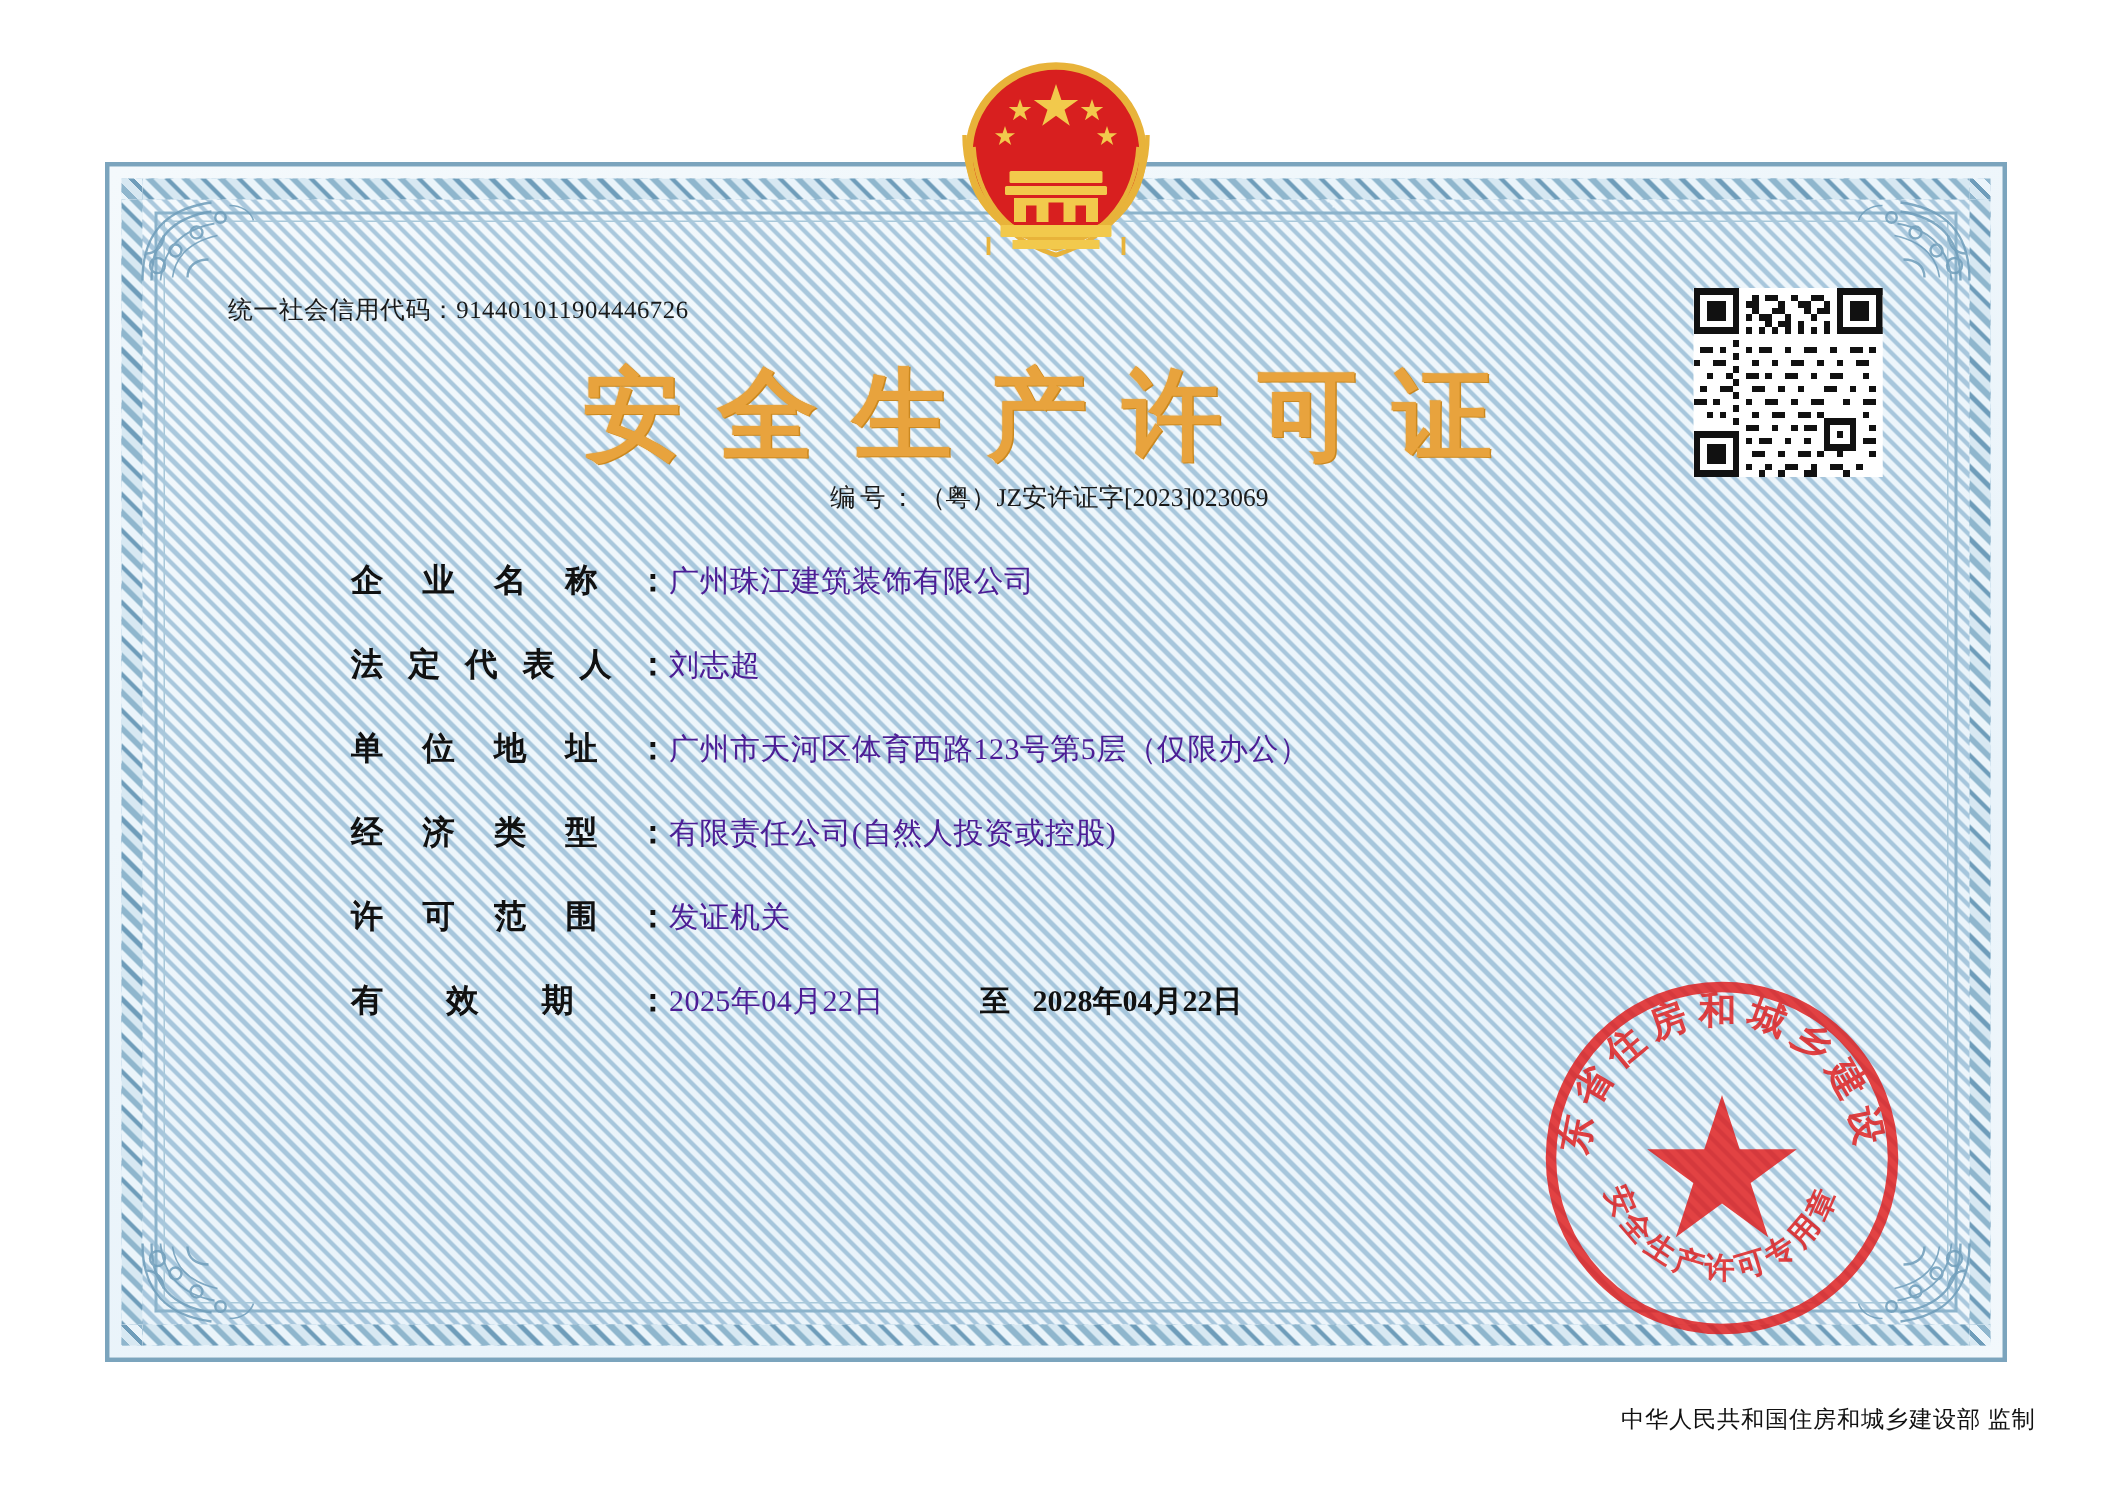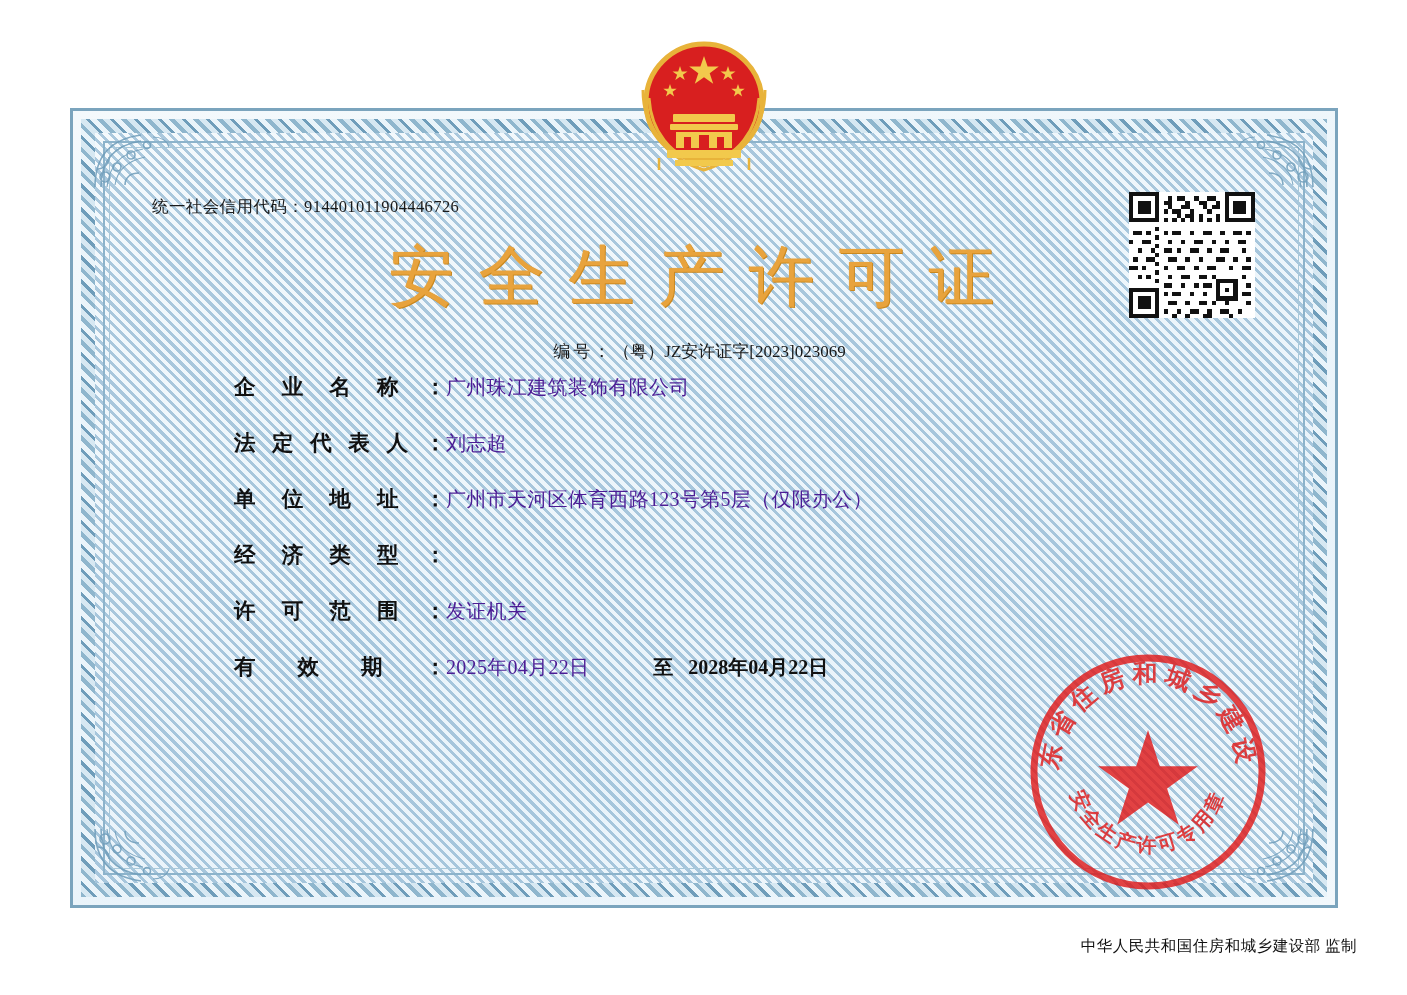--- a/index.html
+++ b/index.html
@@ -104,30 +104,30 @@
     white-space: nowrap;
   }
 
   .title {
     position: absolute;
     top: 232px;
     left: 0;
     width: 1407px;
     text-align: center;
     font-size: 66px;
-    font-weight: normal;
+    font-weight: bold;
     letter-spacing: 24px;
     color: #e8a33d;
     text-shadow: 0 0 1px #d89427, 1px 1px 0 #c9871f;
     font-family: "Liberation Sans", "DejaVu Sans", sans-serif;
   }
 
   .serial {
     position: absolute;
-    top: 340px;
+    top: 320px;
     left: 0;
     width: 1399px;
     text-align: center;
     font-size: 17px;
     color: #1a1a1a;
   }
   .serial .serial-label { letter-spacing: 3px; }
 
   .qr {
     position: absolute;
@@ -519,20 +519,21 @@
       </div>
 
       <div class="field-row">
         <span class="field-label">
           <span>经</span>
           <span>济</span>
           <span>类</span>
           <span>型</span>
           <span class="colon">：</span>
         </span>
+        <span class="field-value">有限责任公司(自然人投资或控股)</span>
       </div>
 
       <div class="field-row">
         <span class="field-label">
           <span>许</span>
           <span>可</span>
           <span>范</span>
           <span>围</span>
           <span class="colon">：</span>
         </span>

